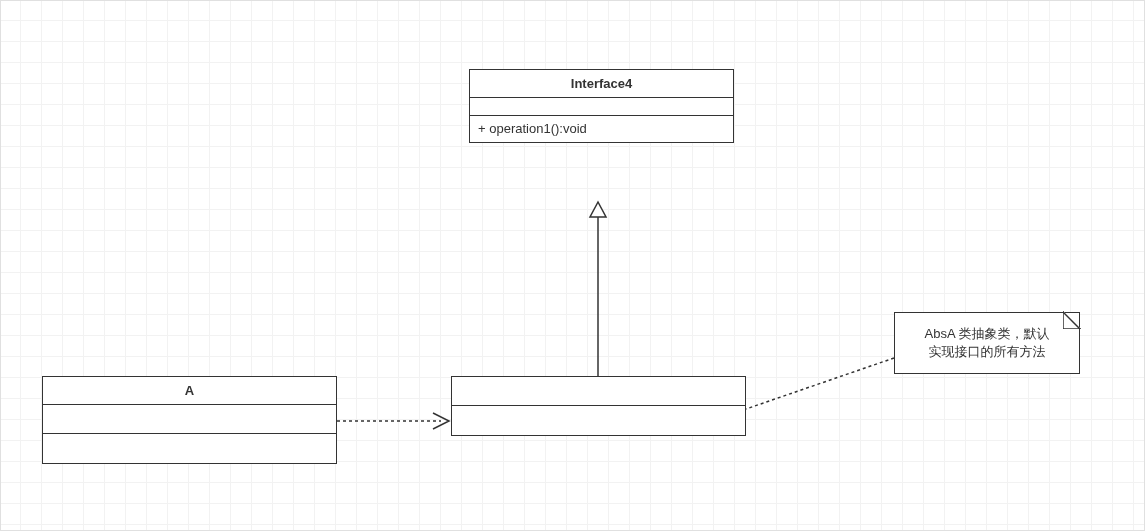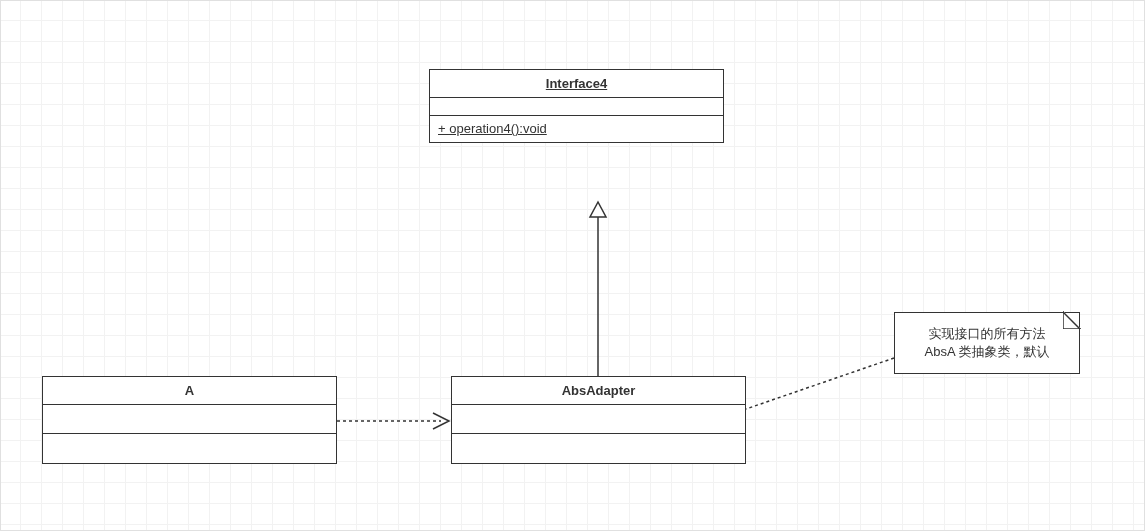--- a/index.html
+++ b/index.html
@@ -58,43 +58,42 @@
       top: 0;
       left: 0;
       width: 1145px;
       height: 531px;
       pointer-events: none;
     }
   </style>
 </head>
 <body>
 
-<div class="uml-box" style="left:428px; top:68px; width:295px;text-decoration:underline;">
+<div class="uml-box" style="left:468px; top:68px; width:265px;">
   <div class="uml-title">Interface4</div>
   <div class="uml-section"></div>
   <div class="uml-section uml-ops">
-    <div>+ operation4():void</div>
+    <div>+ operation1():void</div>
   </div>
 </div>
 
 <div class="uml-box" style="left:41px; top:375px; width:295px;">
   <div class="uml-title">A</div>
   <div class="uml-section" style="height:29px;"></div>
   <div class="uml-section" style="height:29px;"></div>
 </div>
 
 <div class="uml-box" style="left:450px; top:375px; width:295px;">
-  <div class="uml-title">AbsAdapter</div>
   <div class="uml-section" style="height:29px;"></div>
   <div class="uml-section" style="height:29px;"></div>
 </div>
 
 <div class="note-box" style="left:893px; top:311px; width:186px;">
+  <div>AbsA 类抽象类，默认</div>
   <div>实现接口的所有方法</div>
-  <div>AbsA 类抽象类，默认</div>
   <svg style="position:absolute; top:-2px; right:-2px; width:18px; height:18px;">
     <polygon points="0,0 18,18 0,18" fill="#fff" stroke="none"></polygon>
     <polyline points="0,0 0,18 18,18" fill="none" stroke="#333" stroke-width="1.5"></polyline>
     <polyline points="0,1 17,18" fill="none" stroke="#333" stroke-width="1.5"></polyline>
   </svg>
 </div>
 
 <svg class="connector">
 
   <line x1="597" y1="375" x2="597" y2="216" stroke="#333" stroke-width="1.5"></line>

